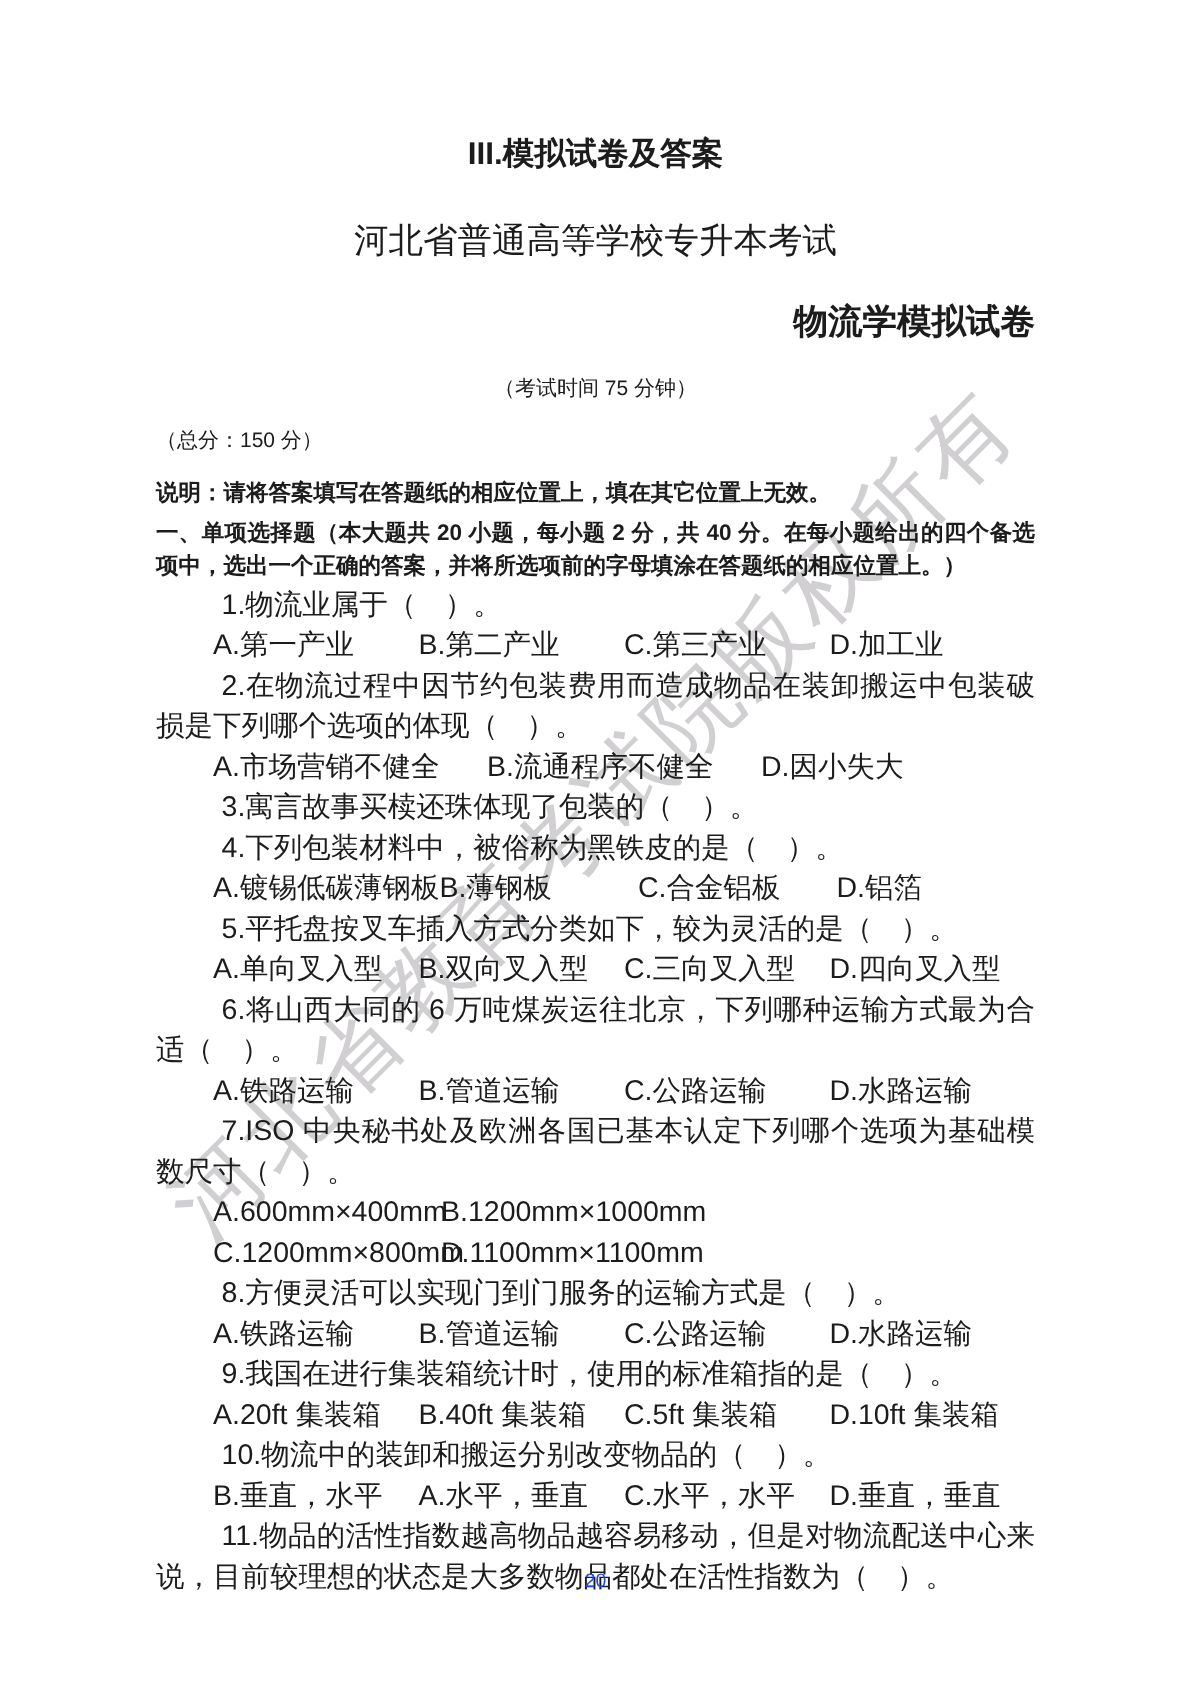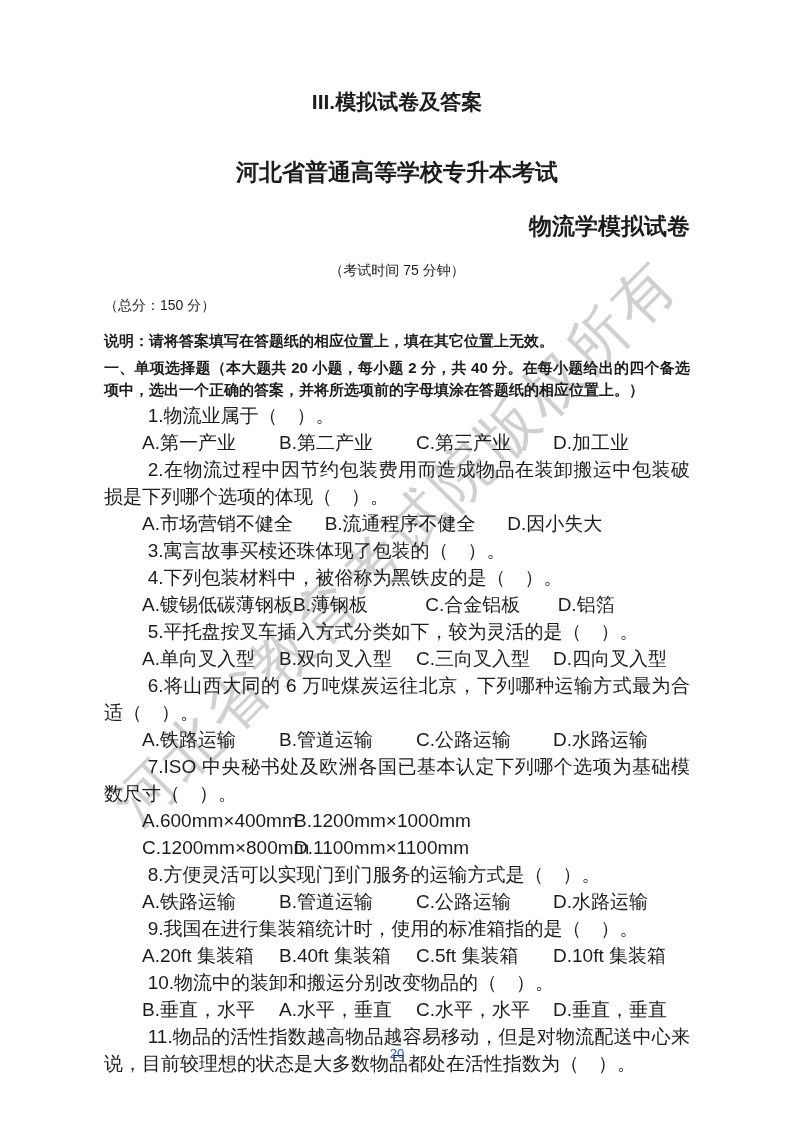--- a/index.html
+++ b/index.html
@@ -24,21 +24,21 @@
     opacity: 0.8;
     z-index: 0;
     user-select: none;
   }
   .content {
     position: relative;
     z-index: 1;
     padding: 88px 104px 0 104px;
   }
   .t1 { text-align: center; font-size: 21px; font-weight: 700; margin: 0; }
-  .t2 { text-align: center; font-size: 23px; font-weight: 700; margin: 41px 0 0 0; }
+  .t2 { text-align: center; font-size: 23px; font-weight: 400; margin: 29px 0 0 0; }
   .t3 { text-align: right; font-size: 23px; font-weight: 700; margin: 23px 0 0 0; }
   .sub  { text-align: center; font-size: 14px; font-weight: 400; margin: 20px 0 0 0; }
   .sub2 { font-size: 14px; font-weight: 400; margin: 17px 0 0 0; }
   .instructions {
     font-size: 15px; font-weight: 700; line-height: 22px;
     margin: 15px 0 0 0;
   }
   .section-heading {
     font-size: 15px; font-weight: 700; line-height: 22px;
     margin: 5px 0 1px 0; text-align: justify;

